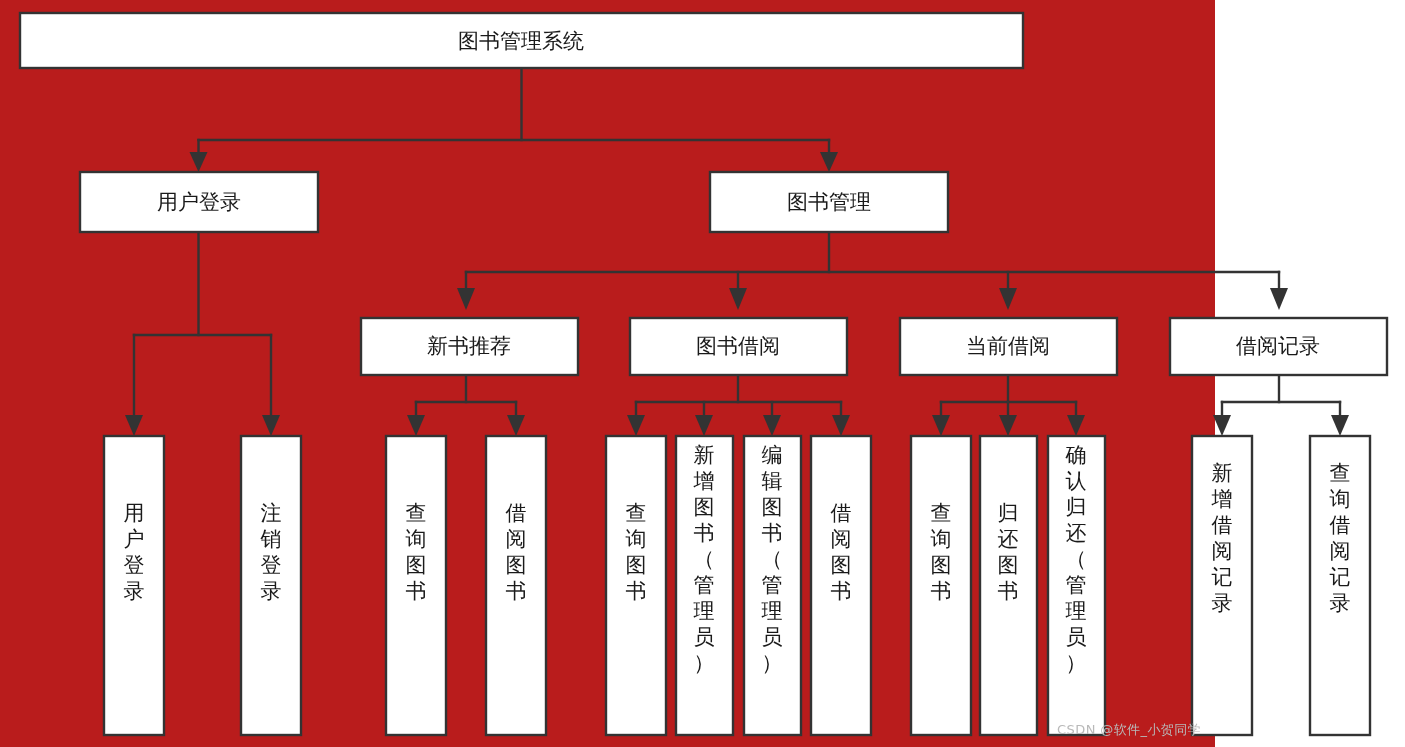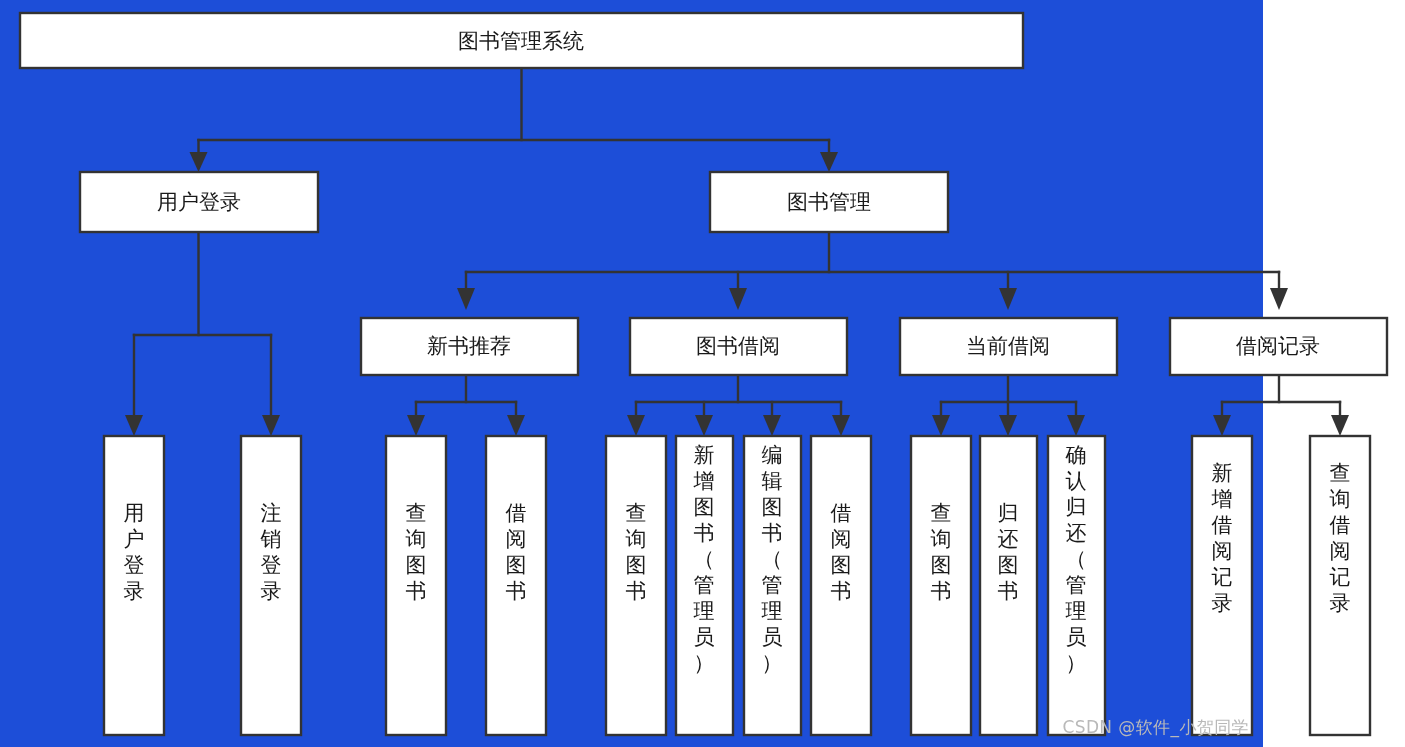--- a/index.html
+++ b/index.html
@@ -10,22 +10,21 @@
   body {
     width: 1405px;
     height: 747px;
     font-family: "DejaVu Sans", "Liberation Sans", sans-serif;
     overflow: hidden;
   }
   #diagram-root {
     position: relative;
     width: 1215px;
     height: 747px;
-    background: #1d4ed8;
-    padding-left: 48px;
+    background: #b91c1c;
   }
   svg#tree-svg {
     position: absolute;
     left: 0;
     top: 0;
     width: 1405px;
     height: 747px;
     display: block;
   }
   .node-box {
@@ -54,21 +53,21 @@
     font-family: "DejaVu Sans", "Liberation Sans", sans-serif;
     font-size: 21px;
     fill: #1a1a1a;
     text-anchor: middle;
   }
   .watermark {
     position: absolute;
     right: 14px;
     bottom: 8px;
     font-family: "DejaVu Sans", "Liberation Sans", sans-serif;
-    font-size: 17px;
+    font-size: 13px;
     color: #b9b9b9;
     letter-spacing: 0.4px;
     white-space: nowrap;
     user-select: none;
   }
 </style>
 </head>
 <body>
 
 <div id="diagram-root">

